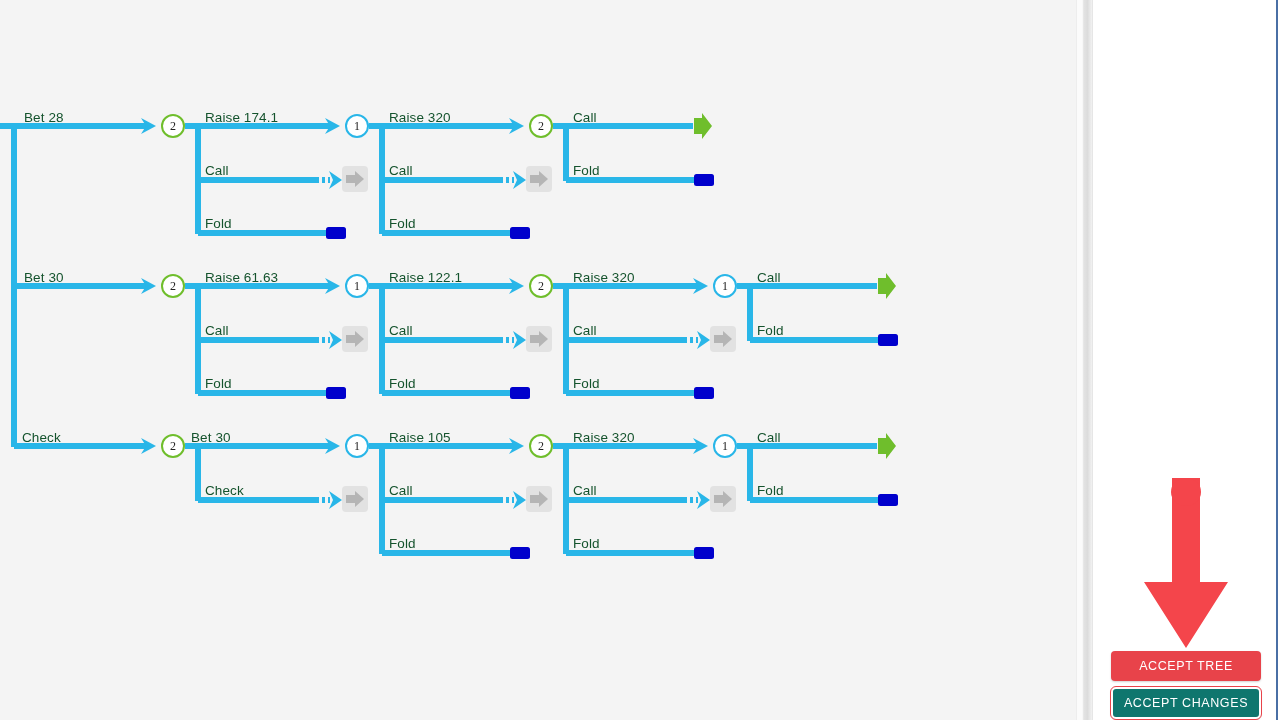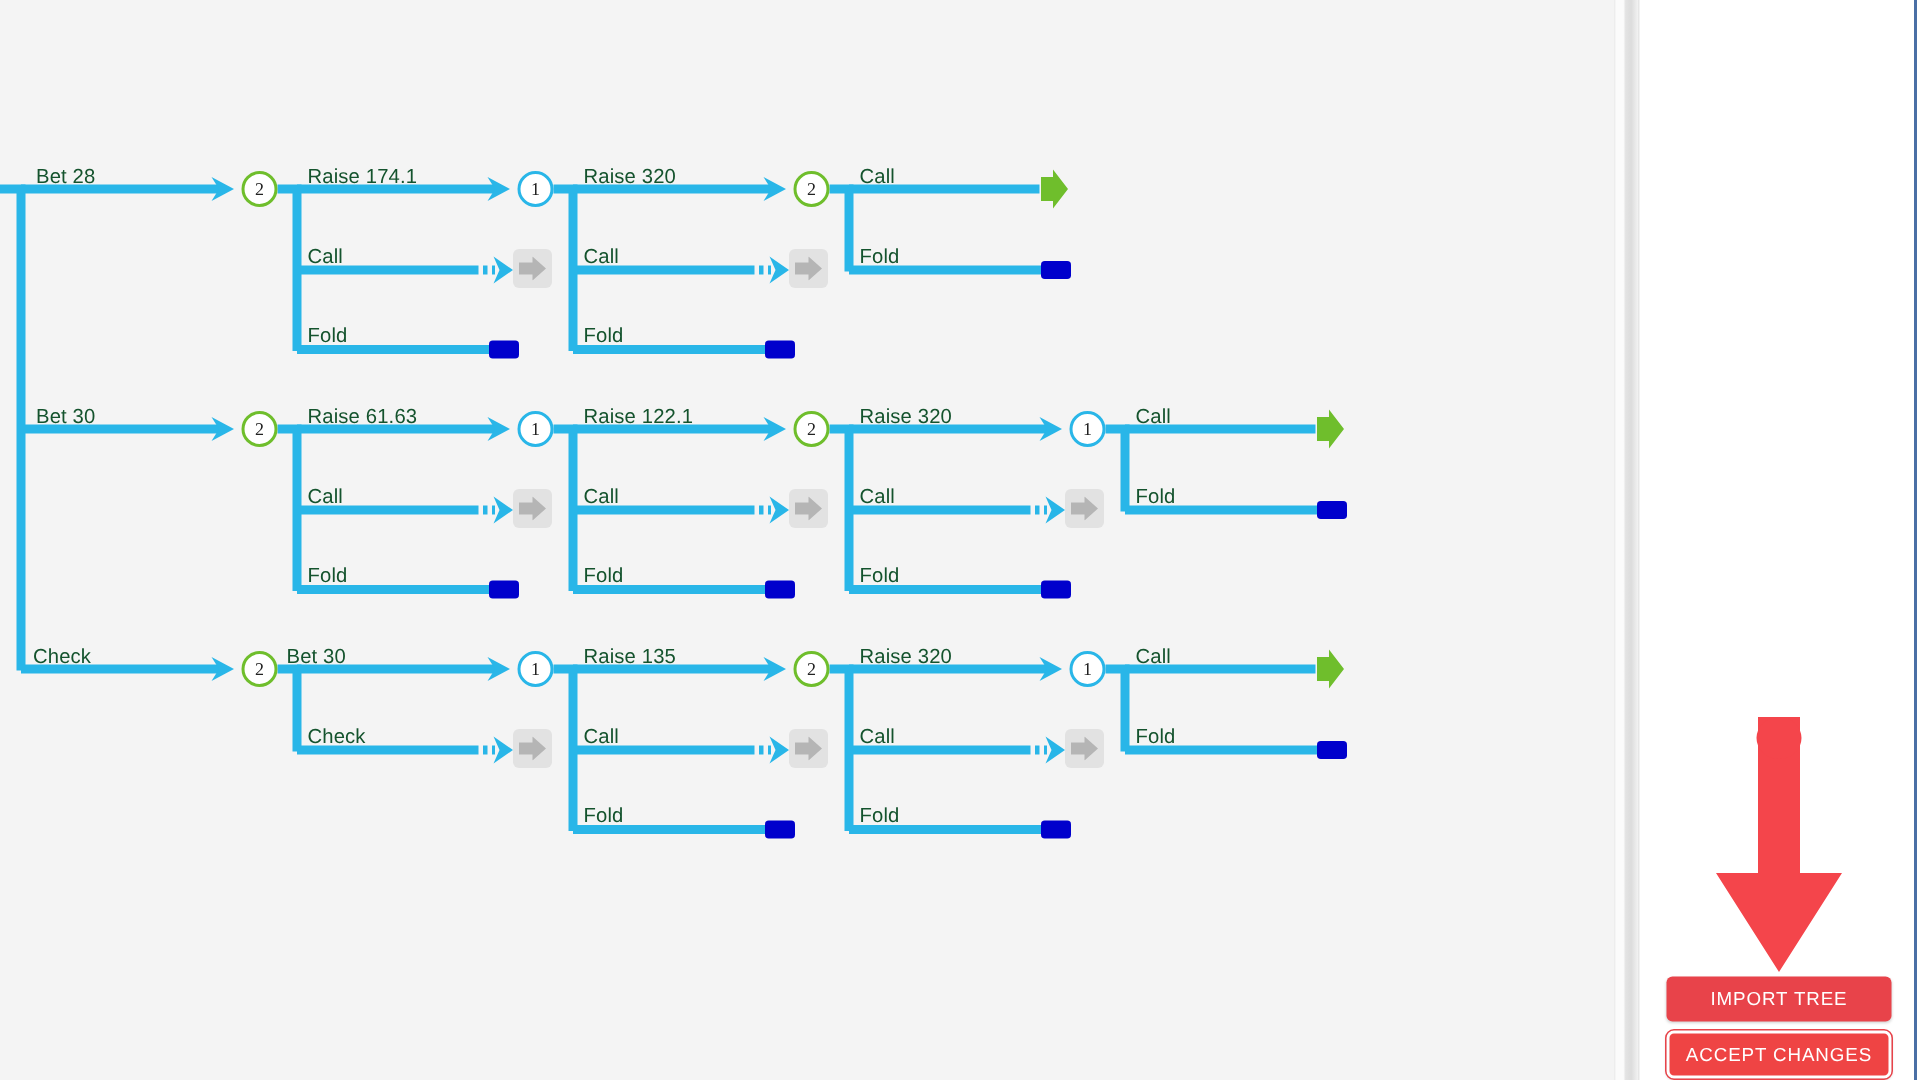--- a/index.html
+++ b/index.html
@@ -109,21 +109,21 @@
     font-family: "Liberation Sans", sans-serif;
     display: flex;
     align-items: center;
     justify-content: center;
     cursor: pointer;
     box-shadow: 0 1px 2px rgba(0,0,0,0.18);
   }
   #btn-import { top: 651px; }
   #btn-accept {
     top: 687px;
-    background: #ef4444;
+    background: #0f766e;
     border: 2.5px solid #ffffff;
     outline: 1px solid #e8434a;
     height: 32px;
     border-radius: 5px;
   }
 </style>
 </head>
 <body>
 
 <div id="app">
@@ -314,21 +314,21 @@
     <div class="node-label" style="left:389px;top:324px">Call</div>
     <div class="node-label" style="left:389px;top:377px">Fold</div>
     <div class="node-label" style="left:573px;top:271px">Raise 320</div>
     <div class="node-label" style="left:573px;top:324px">Call</div>
     <div class="node-label" style="left:573px;top:377px">Fold</div>
     <div class="node-label" style="left:757px;top:271px">Call</div>
     <div class="node-label" style="left:757px;top:324px">Fold</div>
 
     <div class="node-label" style="left:191px;top:431px">Bet 30</div>
     <div class="node-label" style="left:205px;top:484px">Check</div>
-    <div class="node-label" style="left:389px;top:431px">Raise 135</div>
+    <div class="node-label" style="left:389px;top:431px">Raise 105</div>
     <div class="node-label" style="left:389px;top:484px">Call</div>
     <div class="node-label" style="left:389px;top:537px">Fold</div>
     <div class="node-label" style="left:573px;top:431px">Raise 320</div>
     <div class="node-label" style="left:573px;top:484px">Call</div>
     <div class="node-label" style="left:573px;top:537px">Fold</div>
     <div class="node-label" style="left:757px;top:431px">Call</div>
     <div class="node-label" style="left:757px;top:484px">Fold</div>
 
     <div class="ghost-btn" style="left:342px;top:166px">
         <svg width="18" height="16" viewBox="0 0 18 16">
@@ -375,16 +375,16 @@
 
   <div id="gutter"></div>
 
   <div id="right-panel"></div>
 
   <svg id="annot-arrow" viewBox="0 0 88 172">
     <path d="M30,0 Q30,-0 30,0 L58,0 Q58,0 58,0 L58,104 L86,104 L44,170 L2,104 L30,104 Z" fill="#f4454b"></path>
     <rect x="29" y="0" width="30" height="28" rx="15" fill="#f4454b"></rect>
   </svg>
 
-  <button class="panel-btn" id="btn-import">IMPORT TREE</button>
+  <button class="panel-btn" id="btn-import">ACCEPT TREE</button>
   <button class="panel-btn" id="btn-accept">ACCEPT CHANGES</button>
 
 </div>
 
 </body></html>

